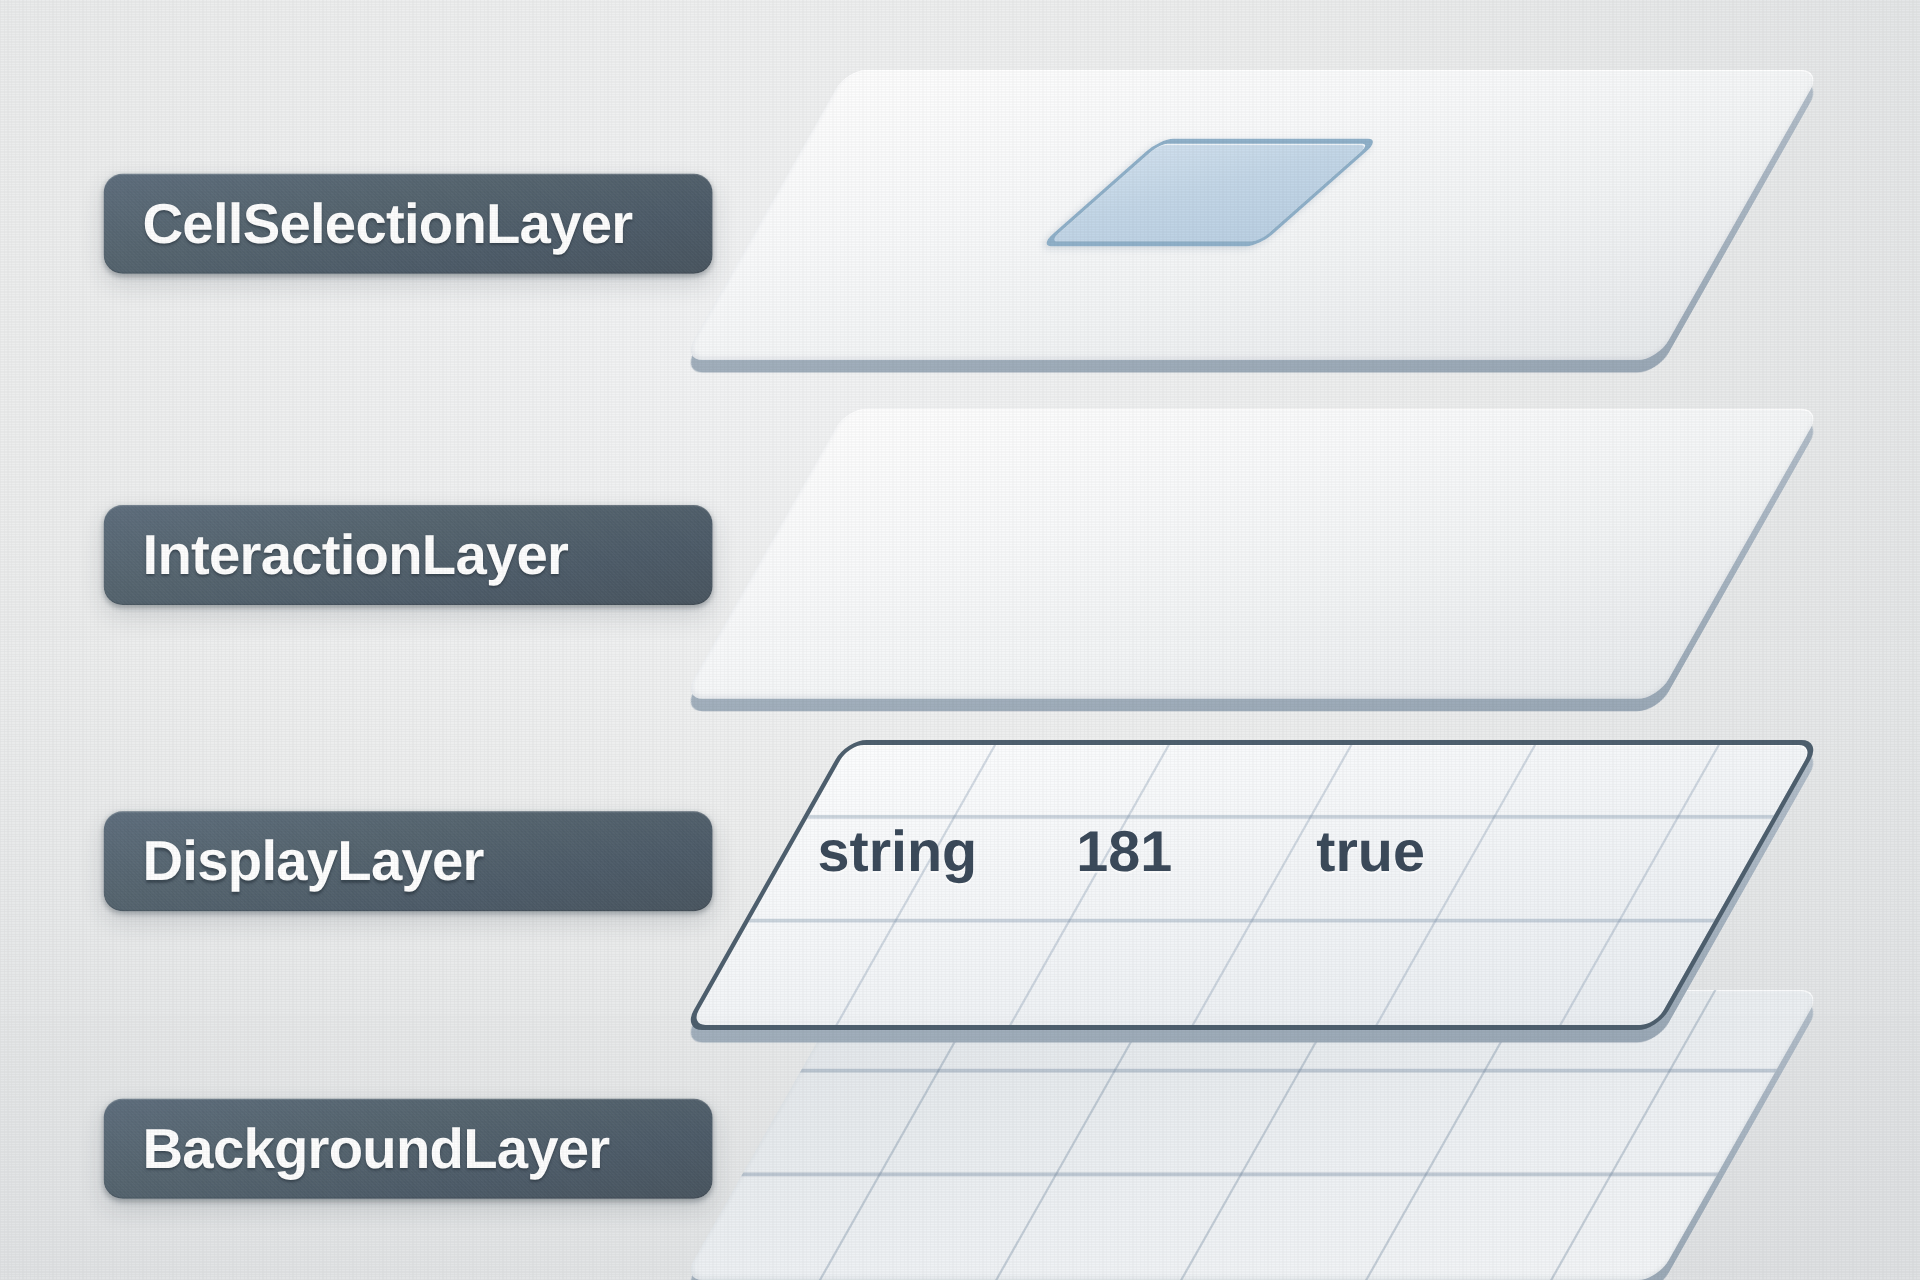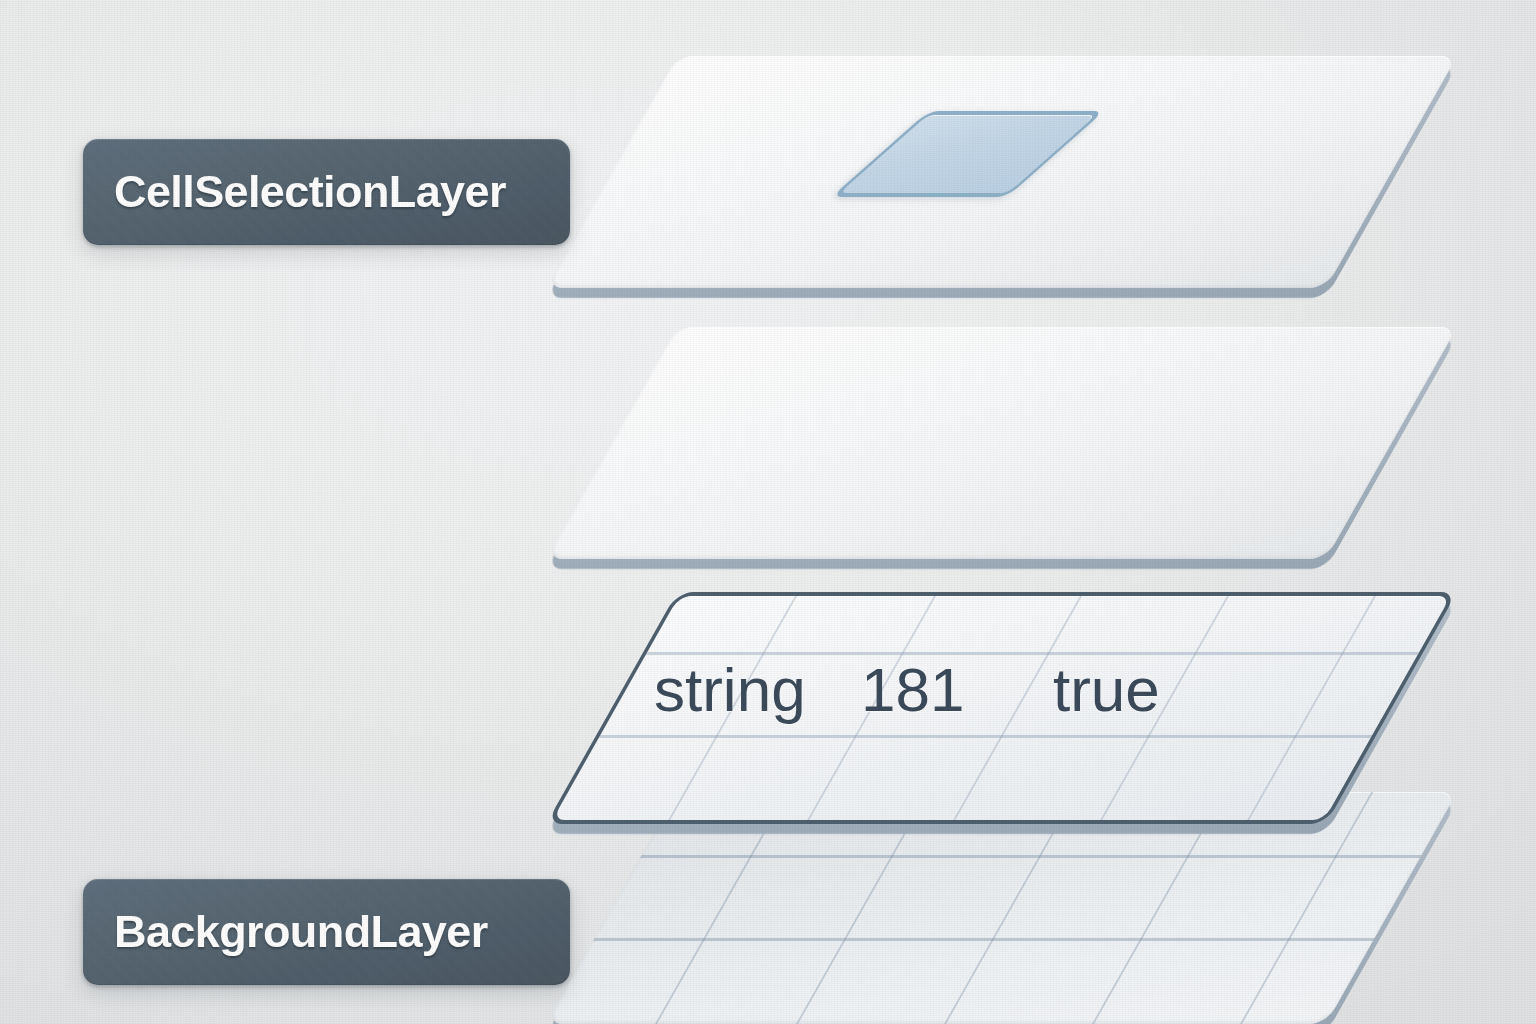--- a/index.html
+++ b/index.html
@@ -34,21 +34,21 @@
   .stage {
     position: absolute;
     inset: 0;
   }
 
   
   .badge {
     position: absolute;
     left: 83px;
     width: 487px;
-    height: 106px;
+    height: 80px;
     border-radius: 15px;
     background: linear-gradient(168deg, #5d6d7c 0%, #55646f 38%, #4d5b68 72%, #49555f 100%);
     box-shadow:
       0 2px 4px rgba(40,52,64,.30),
       0 8px 20px rgba(40,52,64,.16),
       inset 0 1px 0 rgba(255,255,255,.13),
       inset 0 -1px 0 rgba(0,0,0,.10);
     display: flex;
     align-items: center;
     z-index: 40;
@@ -173,22 +173,22 @@
 
   
   .cells {
     position: absolute;
     inset: 0;
     pointer-events: none;
   }
   .cell-value {
     position: absolute;
     top: 62px;
-    font-size: 62px;
-    font-weight: 400;
+    font-size: 46px;
+    font-weight: 700;
     color: #3b4a5a;
     white-space: nowrap;
     text-shadow: 0 1px 1px rgba(255,255,255,.85);
   }
 
   
   .selection-cell {
     position: absolute;
     left: 258px;
     top: 55px;
@@ -261,21 +261,27 @@
       <div class="plane-face face-white">
         <div class="selection-cell"></div>
       </div>
     </div>
   </div>
 
   <div class="badge" id="badge-cell">
     <span class="badge-text">CellSelectionLayer</span>
   </div>
 
-
+  <div class="badge" id="badge-interaction">
+    <span class="badge-text">InteractionLayer</span>
+  </div>
+
+  <div class="badge" id="badge-display">
+    <span class="badge-text">DisplayLayer</span>
+  </div>
 
   <div class="badge" id="badge-background">
     <span class="badge-text">BackgroundLayer</span>
   </div>
 
 </div>
 
 <div class="grain"></div>
 
 </body></html>

